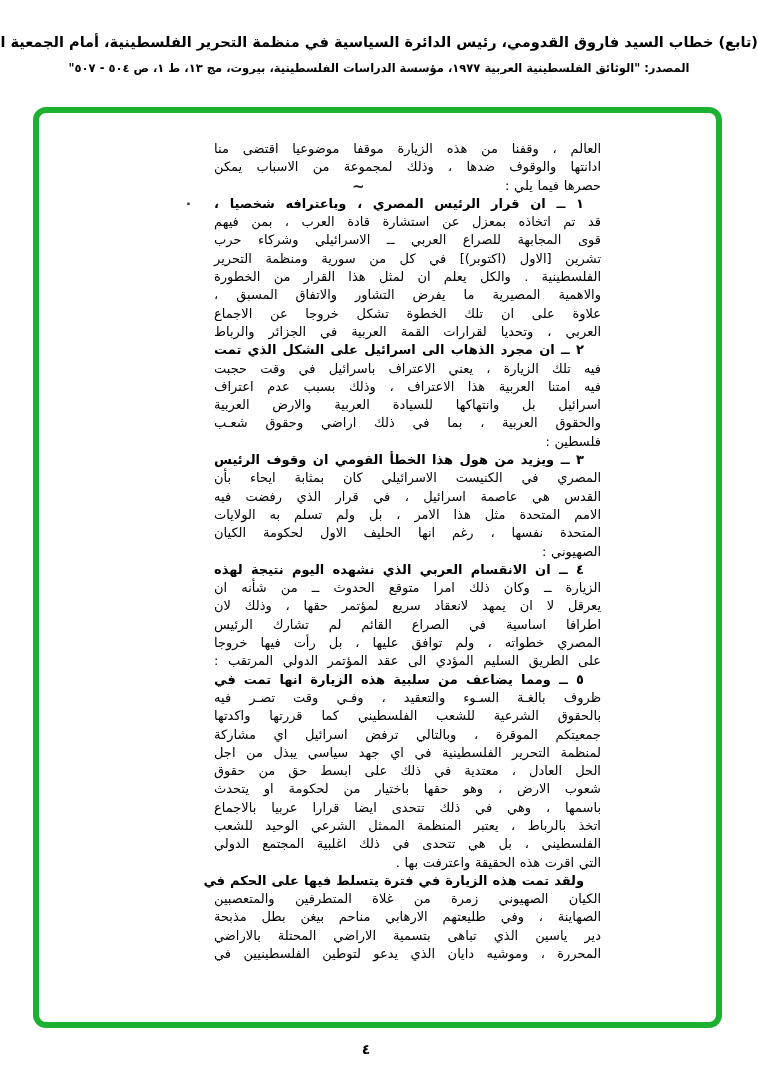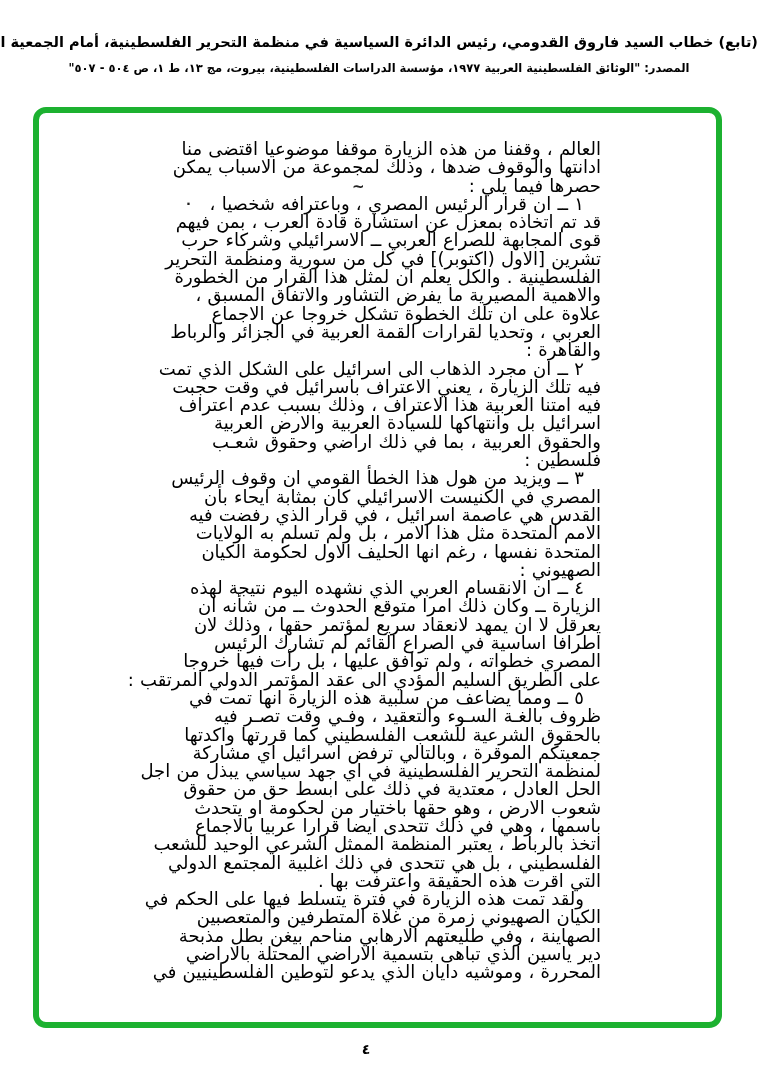--- a/index.html
+++ b/index.html
@@ -48,36 +48,37 @@
     border: 6px solid #1cb130;
     border-radius: 13px;
     background: #ffffff;
   }
   .text-col {
     position: absolute;
     left: 214px;
     top: 140px;
     width: 387px;
     direction: rtl;
-    font-size: 18px;
+    font-size: 13px;
     line-height: 18.3px;
     letter-spacing: 0;
     word-spacing: 0.5px;
   }
   .text-col .line {
     height: 18.3px;
     text-align: justify;
     text-align-last: justify;
     white-space: nowrap;
   }
   .text-col .line.end {
     text-align-last: right;
   }
   .text-col .line.indent {
     padding-right: 17px;
+    font-weight: bold;
   }
   .pagenum {
     position: absolute;
     top: 1041px;
     left: 352px;
     width: 28px;
     text-align: center;
     font-size: 14px;
     font-weight: 700;
     direction: rtl;
@@ -115,21 +116,20 @@
       <div class="line">ادانتها والوقوف ضدها ، وذلك لمجموعة من الاسباب يمكن</div>
       <div class="line end">حصرها فيما يلي :</div>
       <div class="line indent">١ ــ ان قرار الرئيس المصري ، وباعترافه شخصيا ،</div>
       <div class="line">قد تم اتخاذه بمعزل عن استشارة قادة العرب ، بمن فيهم</div>
       <div class="line">قوى المجابهة للصراع العربي ــ الاسرائيلي وشركاء حرب</div>
       <div class="line">تشرين [الاول (اكتوبر)] في كل من سورية ومنظمة التحرير</div>
       <div class="line">الفلسطينية . والكل يعلم ان لمثل هذا القرار من الخطورة</div>
       <div class="line">والاهمية المصيرية ما يفرض التشاور والاتفاق المسبق ،</div>
       <div class="line">علاوة على ان تلك الخطوة تشكل خروجا عن الاجماع</div>
       <div class="line">العربي ، وتحديا لقرارات القمة العربية في الجزائر والرباط</div>
-      <div class="line end">والقاهرة :</div>
       <div class="line indent">٢ ــ ان مجرد الذهاب الى اسرائيل على الشكل الذي تمت</div>
       <div class="line">فيه تلك الزيارة ، يعني الاعتراف باسرائيل في وقت حجبت</div>
       <div class="line">فيه امتنا العربية هذا الاعتراف ، وذلك بسبب عدم اعتراف</div>
       <div class="line">اسرائيل بل وانتهاكها للسيادة العربية والارض العربية</div>
       <div class="line">والحقوق العربية ، بما في ذلك اراضي وحقوق شعـب</div>
       <div class="line end">فلسطين :</div>
       <div class="line indent">٣ ــ ويزيد من هول هذا الخطأ القومي ان وقوف الرئيس</div>
       <div class="line">المصري في الكنيست الاسرائيلي كان بمثابة ايحاء بأن</div>
       <div class="line">القدس هي عاصمة اسرائيل ، في قرار الذي رفضت فيه</div>
       <div class="line">الامم المتحدة مثل هذا الامر ، بل ولم تسلم به الولايات</div>

